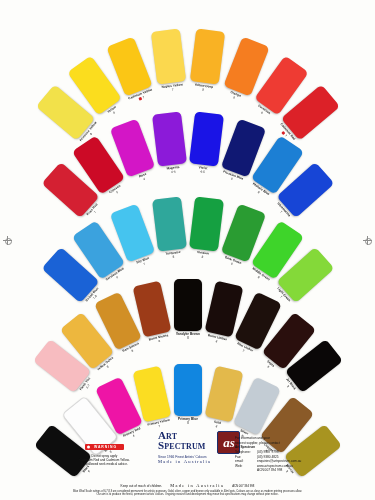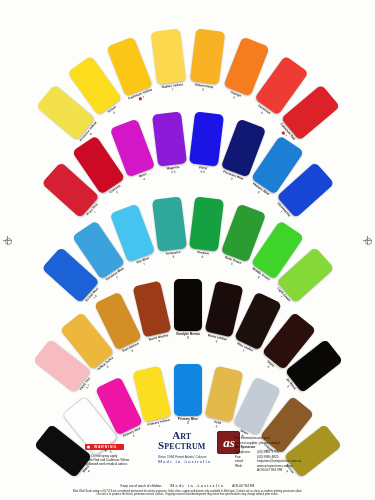--- a/index.html
+++ b/index.html
@@ -55,21 +55,21 @@
     content:"";position:absolute;left:2px;top:50%;transform:translateY(-50%);
     width:3px;height:3px;background:#fff;border-radius:50%;
   }
   .warn-text{
     margin-top:1.5px;font-size:3.1px;line-height:1.35;color:#151515;
   }
 
   #logo-block{
     position:absolute;left:158px;top:2px;width:72px;
   }
-  .logo-row{display:flex;align-items:flex-start;text-align:center;}
+  .logo-row{display:flex;align-items:flex-start;}
   .logo-words{font-family:"Liberation Serif", serif;color:#1a2a6c;}
   .logo-art{font-size:11px;font-weight:700;letter-spacing:.01em;line-height:.95;}
   .logo-spec{font-size:11px;font-weight:700;letter-spacing:.01em;line-height:.95;margin-top:-1px;}
   .as-mark{
     width:21px;height:21px;background:#7f1d1d;border-radius:2px;
     display:flex;align-items:center;justify-content:center;
     margin-left:12px;margin-top:1px;flex:none;
     border:1px solid #1b2f6e;
   }
   .as-mark span{

